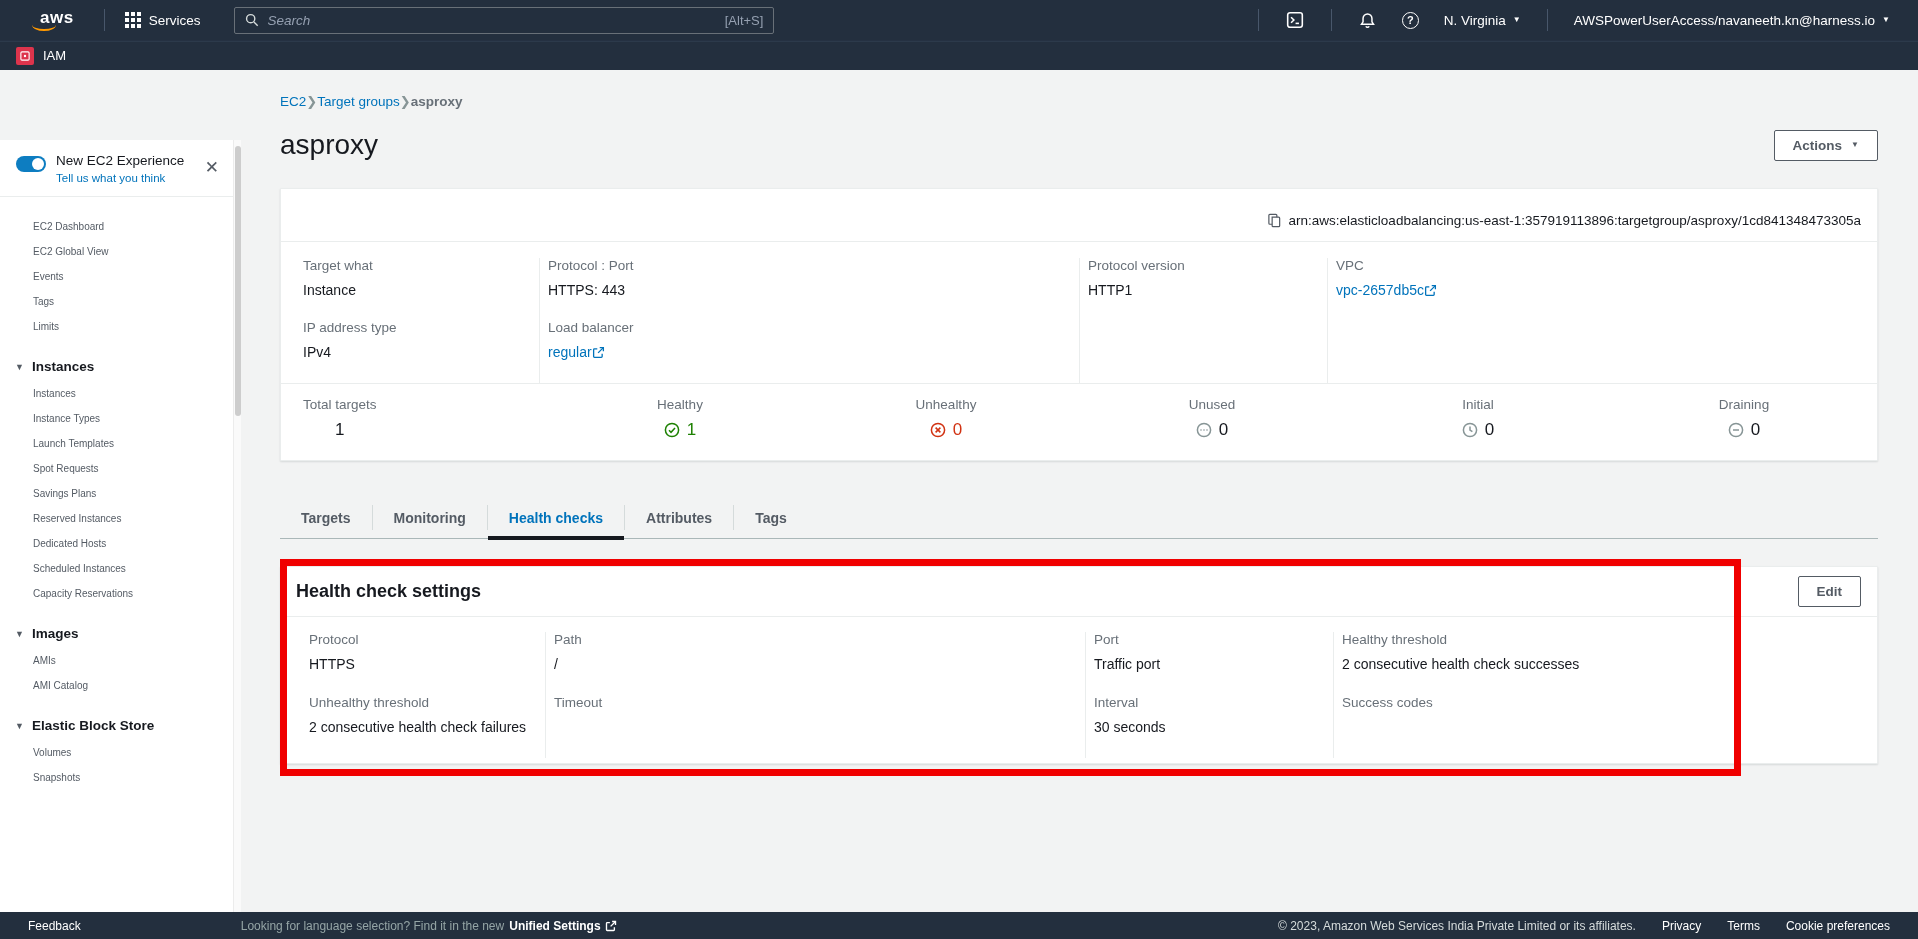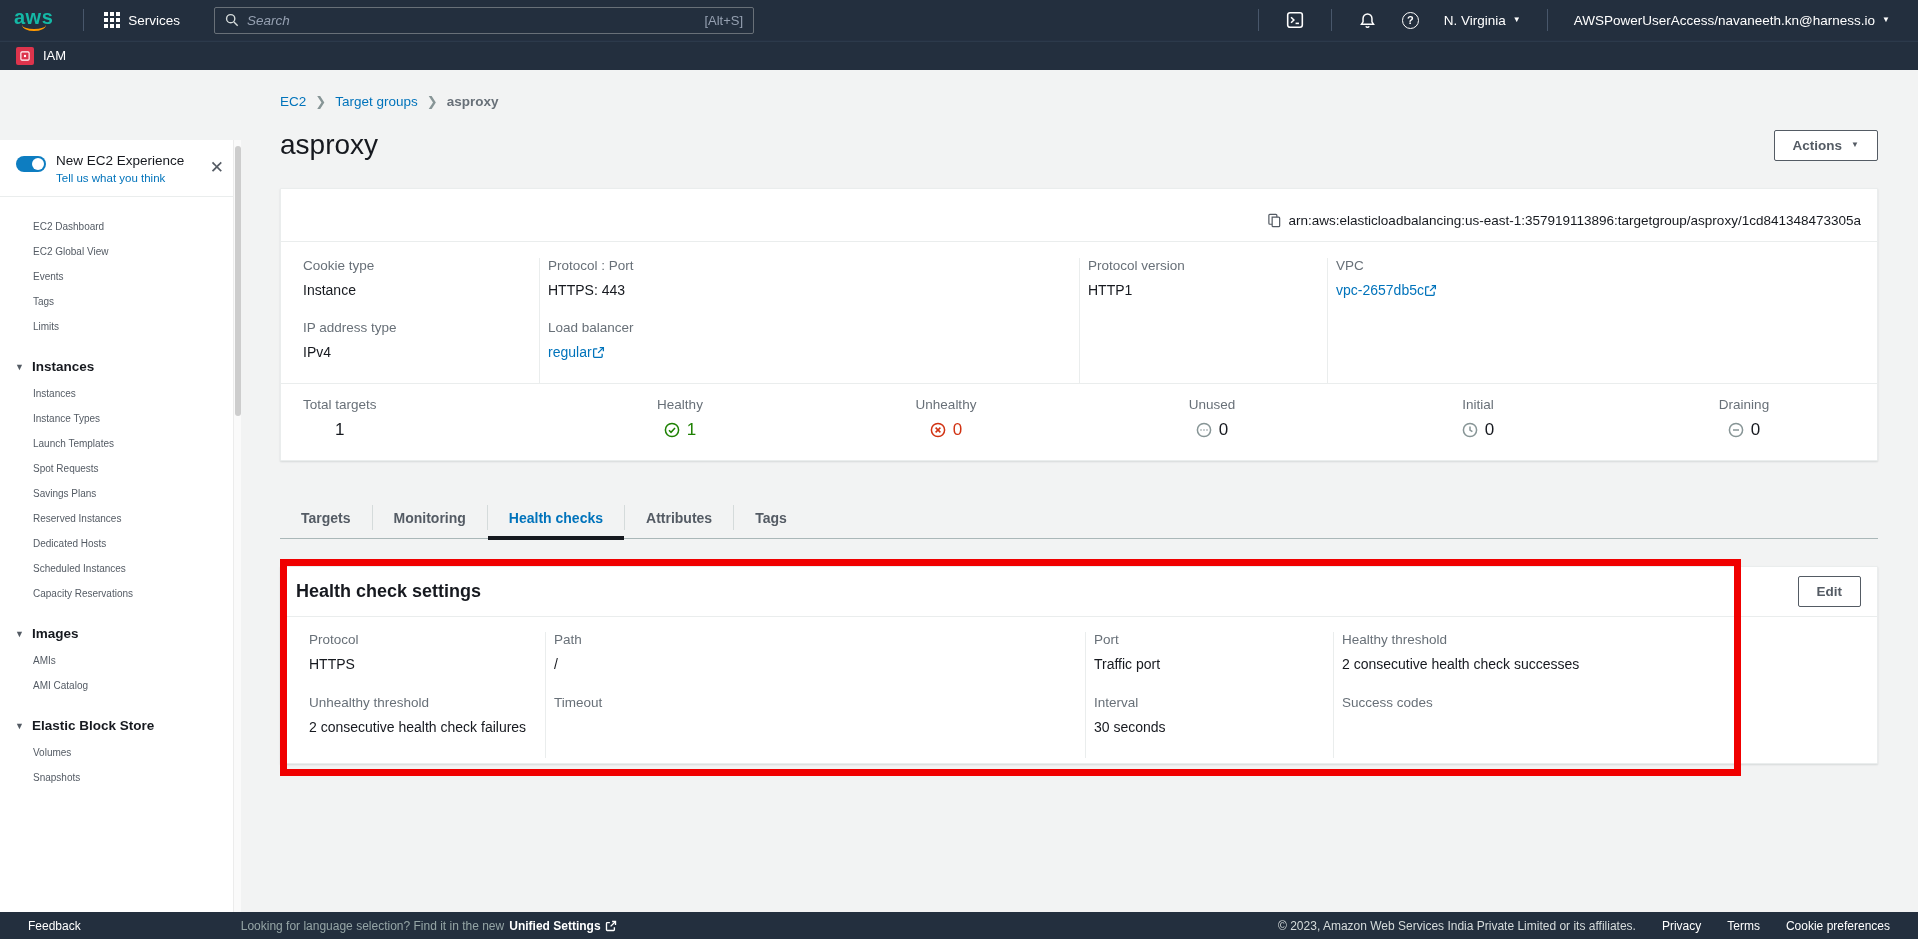--- a/index.html
+++ b/index.html
@@ -4,21 +4,21 @@
 <style>
   * { margin:0; padding:0; box-sizing:border-box; }
   html,body { background:#e9ebeb; }
   body { font-family:"Liberation Sans","DejaVu Sans",sans-serif; }
   .screen { width:1918px; height:939px; background:#f2f3f3; overflow:hidden; display:flex; flex-direction:column; position:relative; }
 
   
   .topbar { height:40px; background:#232f3e; display:flex; align-items:center; justify-content:space-between; padding:0 16px 0 14px; flex:0 0 auto; }
   .tb-left { display:flex; align-items:center; height:100%; }
   .aws-logo { display:flex; flex-direction:column; align-items:center; margin-right:16px; cursor:pointer; }
-  .aws-text { color:#14b8a6; font-weight:bold; font-size:20px; line-height:15px; letter-spacing:0.5px; }
+  .aws-text { color:#ffffff; font-weight:bold; font-size:17px; line-height:15px; letter-spacing:0.5px;margin-left:26px; }
   .aws-smile { width:24px; height:7px; border-bottom:2.5px solid #ff9900; border-radius:0 0 55% 55%/0 0 100% 100%; margin-top:-1px; }
   .tb-sep { width:1px; height:22px; background:#48576b; margin:0 14px; }
   .services-btn { display:flex; align-items:center; gap:8px; background:none; border:none; color:#fff; font-size:13.5px; font-family:inherit; cursor:pointer; padding:0 6px; height:100%; }
   .grid-icon { display:grid; grid-template-columns:repeat(3,4px); grid-gap:2px; }
   .grid-icon i { width:4px; height:4px; background:#fff; display:block; }
   .searchbox { display:flex; align-items:center; width:540px; height:27px; border:1px solid #687078; border-radius:2px; margin-left:28px; padding:0 10px; background:#232f3e; }
   .searchbox svg { flex:0 0 auto; }
   .searchbox input { flex:1; background:transparent; border:none; outline:none; color:#fff; font-size:13.5px; margin-left:8px; font-family:inherit; }
   .searchbox input::placeholder { color:#95a0b1; font-style:italic; }
   .alt-s { color:#95a0b1; font-size:13px; }
@@ -30,38 +30,38 @@
 
   
   .subnav { height:30px; background:#232f3e; border-top:1px solid #31405f22; display:flex; align-items:center; padding:0 16px; gap:9px; flex:0 0 auto; box-shadow:inset 0 1px 0 #2c3a4b; }
   .iam-badge { width:18px; height:18px; background:#dd344c; border-radius:2px; display:flex; align-items:center; justify-content:center; }
   .subnav-label { color:#fff; font-size:13px; }
 
   
   .main { flex:1; display:flex; min-height:0; }
   .sidebar { width:241px; flex:0 0 auto; position:relative; display:flex; flex-direction:column; }
   .sb-spacer { height:70px; background:#f2f3f3; }
-  .sb-panel { flex:1; background:#fff; border-right:1px solid #a16207; overflow:hidden; }
+  .sb-panel { flex:1; background:#fff; border-right:6px solid #a16207; overflow:hidden; }
   .sb-scrollbar { position:absolute; right:0; top:70px; bottom:0; width:8px; background:#fafafa; border-left:1px solid #ececec; }
   .sb-thumb { width:6px; margin:6px 0 0 1px; height:270px; background:#cdcdcd; border-radius:3px; }
   .exp-block { padding:13px 14px 10px 16px; border-bottom:1px solid #eaeded; display:flex; align-items:flex-start; }
   .toggle { width:30px; height:16px; background:#0d7dc1; border-radius:8px; position:relative; flex:0 0 auto; margin-top:3px; cursor:pointer; }
   .toggle .knob { position:absolute; right:2px; top:2px; width:12px; height:12px; border-radius:50%; background:#fff; }
   .exp-text { margin-left:10px; flex:1; text-align:left; }
   .exp-title { font-size:13.5px; color:#16191f; }
   .exp-link { font-size:11.5px; color:#0073bb; text-decoration:none; cursor:pointer; display:inline-block; margin-top:3px; }
   .close-x { color:#545b64; font-size:17px; line-height:17px; cursor:pointer; margin:6px 2px 0 6px; }
   .sb-nav { padding-top:17px; }
   .sb-item { display:block; font-size:10px; color:#545b64; padding:7px 10px 7px 33px; text-decoration:none; cursor:pointer; }
   .sb-section { display:flex; align-items:center; gap:8px; font-size:13.5px; font-weight:bold; color:#16191f; padding:7px 10px 7px 15px; margin-top:13px; cursor:pointer; }
   .sb-section .tri { font-size:9px; color:#545b64; }
 
   
   .content { flex:1; min-width:0; padding:0 40px 0 39px; overflow:hidden; }
-  .breadcrumb { margin-top:24px; font-size:13.5px; display:flex; align-items:center; gap:9px; }
+  .breadcrumb { margin-top:24px; font-size:13.5px; display:flex; align-items:center; }
   .breadcrumb a { color:#0073bb; text-decoration:none; cursor:pointer; }
   .bc-sep { color:#879596; font-size:13px; }
   .bc-current { color:#687078; font-weight:bold; }
   .title-row { margin-top:20px; display:flex; align-items:center; justify-content:space-between; }
   .page-title { font-size:28px; font-weight:400; color:#16191f; }
   .btn { background:#fff; border:1px solid #545b64; border-radius:2px; color:#545b64; font-weight:bold; font-size:13.5px; font-family:inherit; padding:7px 18px; cursor:pointer; display:inline-flex; align-items:center; gap:9px; }
   .btn .caret { color:#545b64; }
 
   .card { background:#fff; border:1px solid #eaeded; border-radius:1px; box-shadow:0 1px 2px 0 rgba(0,28,36,0.12); }
   .details-card { margin-top:27px; }
@@ -264,21 +264,21 @@
             <svg width="15" height="15" viewBox="0 0 16 16" fill="none" stroke="#545b64" stroke-width="1.3">
                 <rect x="2" y="1.5" width="8.5" height="10.5" rx="1"></rect>
                 <path d="M5.5 4.5h7a1 1 0 0 1 1 1v8a1 1 0 0 1-1 1h-6a1 1 0 0 1-1-1v-9z" fill="#fff"></path>
               </svg>
             <span>arn:aws:elasticloadbalancing:us-east-1:357919113896:targetgroup/asproxy/1cd841348473305a</span>
           </div>
         </div>
         <div class="fields-grid">
           <div class="fcol">
             <div class="field">
-                <div class="flabel">Cookie type</div>
+                <div class="flabel">Target what</div>
                 <div class="fvalue">Instance</div>
               </div>
             <div class="field">
                 <div class="flabel">IP address type</div>
                 <div class="fvalue">IPv4</div>
               </div>
           </div>
           <div class="fcol">
             <div class="field">
                 <div class="flabel">Protocol : Port</div>

